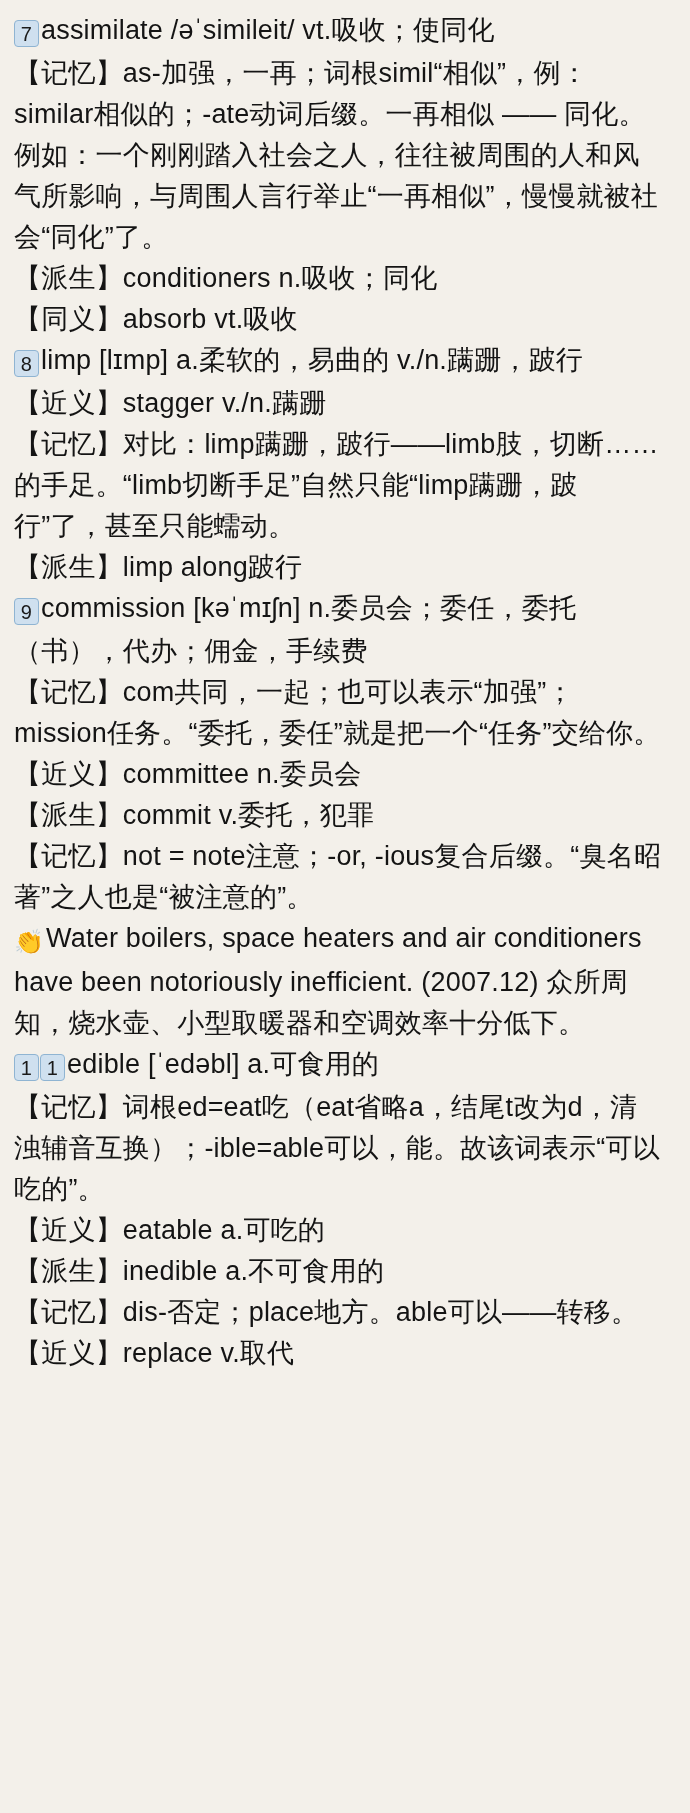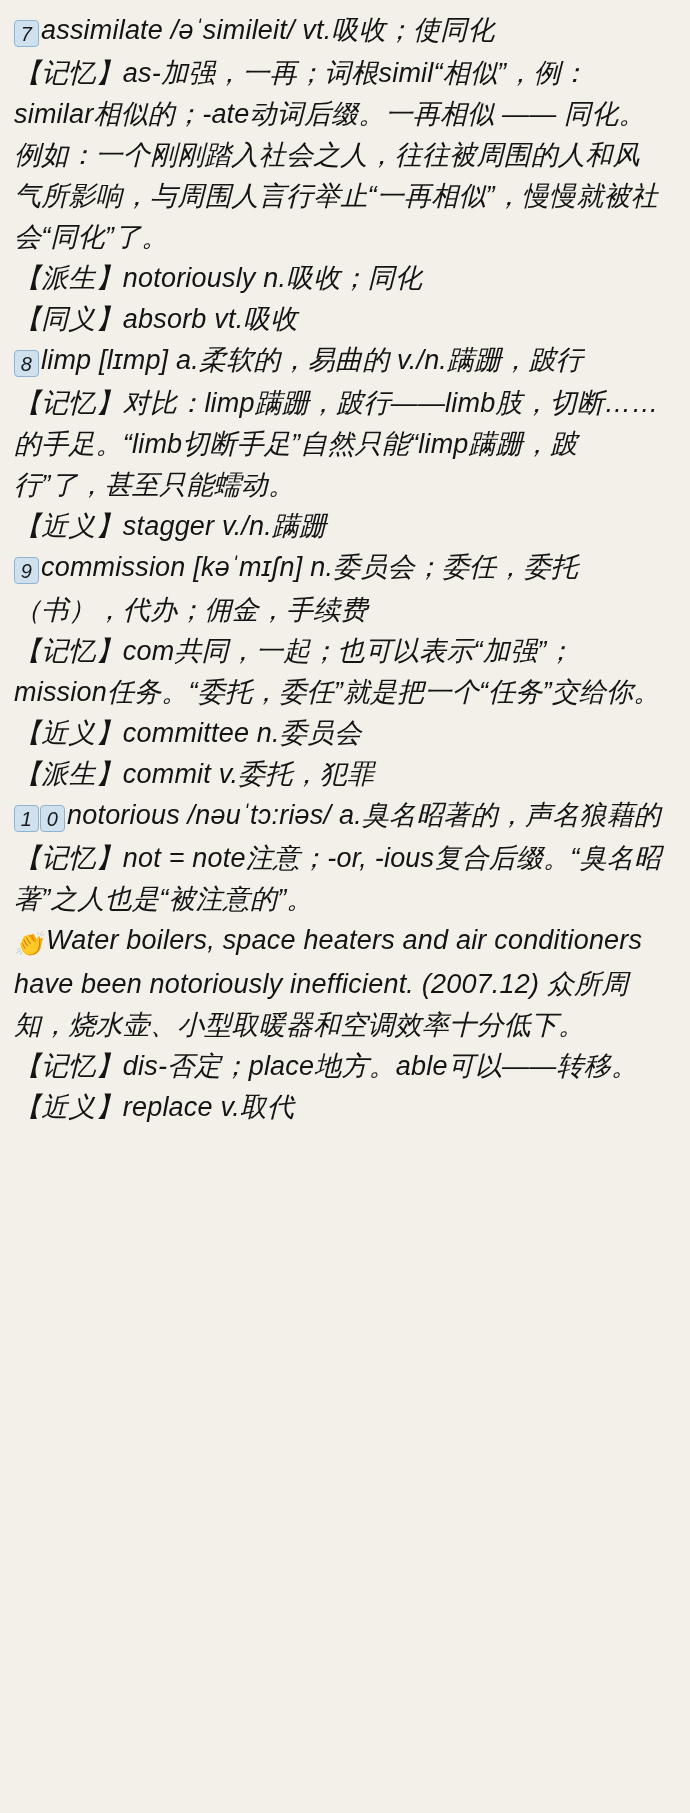--- a/index.html
+++ b/index.html
@@ -14,21 +14,20 @@
   }
   .page {
     width: 690px;
     min-height: 1813px;
     background: #f3f0ea;
     padding: 10px 14px 14px 14px;
     box-sizing: border-box;
   }
   .entry {
     margin: 0 12px 0 0;
-    font-style: italic;
   }
   .line {
     font-size: 27px;
     line-height: 41px;
     letter-spacing: 0.2px;
     word-break: break-word;
   }
   .headword-line {
     display: block;
   }
@@ -64,48 +63,54 @@
 </head>
 <body>
 
 <div class="page">
 
   <div class="entry">
     <div class="line headword-line">
       <span class="num"><span class="numbox">7</span></span><span class="eng">assimilate /əˈsimileit/  vt.吸收；使同化</span>
     </div>
     <div class="line">【记忆】as-加强，一再；词根simil“相似”，例：similar相似的；-ate动词后缀。一再相似 —— 同化。例如：一个刚刚踏入社会之人，往往被周围的人和风气所影响，与周围人言行举止“一再相似”，慢慢就被社会“同化”了。</div>
-    <div class="line">【派生】notoriously  n.吸收；同化</div>
+    <div class="line">【派生】conditioners  n.吸收；同化</div>
     <div class="line">【同义】absorb  vt.吸收</div>
   </div>
 
   <div class="entry">
     <div class="line headword-line">
       <span class="num"><span class="numbox">8</span></span><span class="eng">limp [lɪmp]  a.柔软的，易曲的  v./n.蹒跚，跛行</span>
     </div>
+    <div class="line">【近义】stagger  v./n.蹒跚</div>
     <div class="line">【记忆】对比：limp蹒跚，跛行——limb肢，切断……的手足。“limb切断手足”自然只能“limp蹒跚，跛行”了，甚至只能蠕动。</div>
-    <div class="line">【近义】stagger  v./n.蹒跚</div>
+    <div class="line">【派生】limp along跛行</div>
   </div>
 
   <div class="entry">
     <div class="line headword-line">
       <span class="num"><span class="numbox">9</span></span><span class="eng">commission [kəˈmɪʃn]  n.委员会；委任，委托（书），代办；佣金，手续费</span>
     </div>
     <div class="line">【记忆】com共同，一起；也可以表示“加强”；mission任务。“委托，委任”就是把一个“任务”交给你。</div>
     <div class="line">【近义】committee  n.委员会</div>
     <div class="line">【派生】commit  v.委托，犯罪</div>
   </div>
 
   <div class="entry">
-    <div class="line headword-line">
-      <span class="num"><span class="numbox">1</span><span class="numbox">0</span></span><span class="eng">notorious /nəuˈtɔ:riəs/  a.臭名昭著的，声名狼藉的</span>
-    </div>
     <div class="line">【记忆】not = note注意；-or, -ious复合后缀。“臭名昭著”之人也是“被注意的”。</div>
     <div class="line"><span class="hand">👏</span><span>Water boilers, space heaters and air conditioners have been notoriously inefficient. (2007.12) 众所周知，烧水壶、小型取暖器和空调效率十分低下。</span></div>
   </div>
 
+  <div class="entry">
+    <div class="line headword-line">
+      <span class="num"><span class="numbox">1</span><span class="numbox">1</span></span><span class="eng">edible [ˈedəbl]  a.可食用的</span>
+    </div>
+    <div class="line">【记忆】词根ed=eat吃（eat省略a，结尾t改为d，清浊辅音互换）；-ible=able可以，能。故该词表示“可以吃的”。</div>
+    <div class="line">【近义】eatable  a.可吃的</div>
+    <div class="line">【派生】inedible  a.不可食用的</div>
+  </div>
 
   <div class="entry">
     <div class="line">【记忆】dis-否定；place地方。able可以——转移。</div>
     <div class="line">【近义】replace  v.取代</div>
   </div>
 
 </div>
 
 </body></html>

